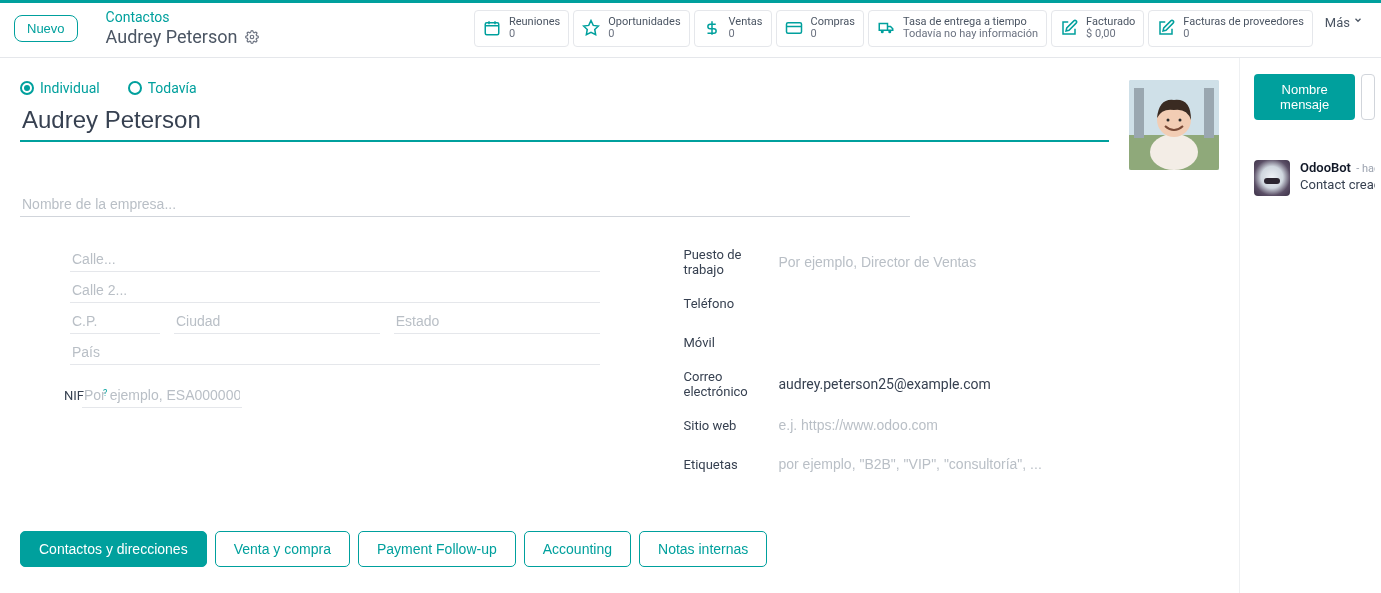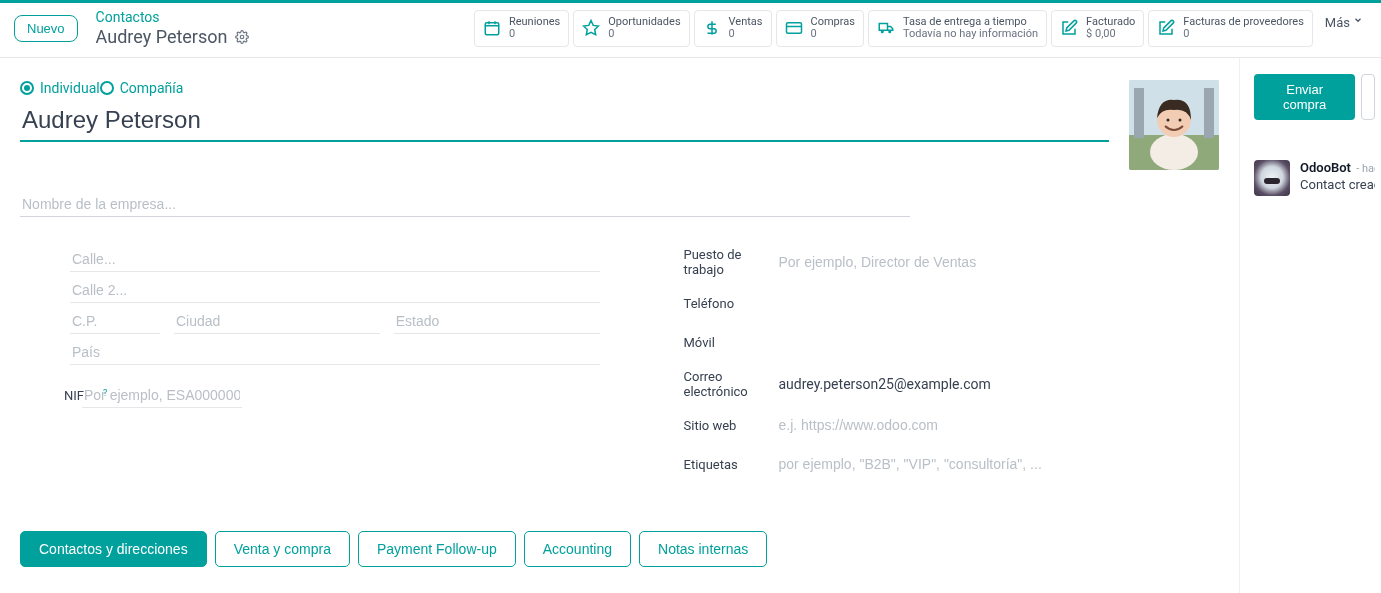--- a/index.html
+++ b/index.html
@@ -21,21 +21,21 @@
     position: relative;
   }
   .btn-new {
     border: 1.5px solid #00a09d;
     color: #00a09d;
     background: #fff;
     border-radius: 8px;
     padding: 5px 12px;
     font-size: 13px;
     cursor: pointer;
-    margin-right: 18px;
+    margin-right: 28px;
     font-weight: 500;
   }
   .crumb-wrap { display: flex; flex-direction: column; line-height: 1.2; }
   .crumb-link { color: #00a09d; font-size: 14px; }
   .crumb-title { font-size: 18px; color: #4b5563; display: flex; align-items: center; gap: 8px; }
   .gear-icon { width: 14px; height: 14px; color: #6b7280; }
   .stat-cards { margin-left: auto; display: flex; gap: 4px; align-items: stretch; }
   .stat-card {
     border: 1px solid #e5e7eb;
     border-radius: 4px;
@@ -60,21 +60,21 @@
     width: 1240px;
     background: #fff;
     padding: 22px 20px 30px 20px;
     border-right: 1px solid #eef0f2;
   }
   .form-card {
     background: #fff;
   }
   .top-row { display: flex; gap: 20px; }
   .left-block { flex: 1; }
-  .radio-row { display: flex; gap: 0; margin-bottom: 8px; }
+  .radio-row { display: flex; gap: 28px; margin-bottom: 8px; }
   .radio-opt { display: flex; align-items: center; gap: 6px; color: #00a09d; font-size: 14px; cursor: pointer; }
   .radio-circle { width: 14px; height: 14px; border: 2px solid #00a09d; border-radius: 50%; display: inline-flex; align-items: center; justify-content: center; }
   .radio-circle.checked::after { content: ""; width: 6px; height: 6px; background: #00a09d; border-radius: 50%; }
   .name-input {
     width: 100%;
     border: none;
     border-bottom: 2px solid #00a09d;
     font-size: 24px;
     font-weight: 400;
     padding: 2px 2px 6px 2px;
@@ -283,21 +283,21 @@
 
       <div class="top-row">
         <div class="left-block">
           <div class="radio-row">
             <label class="radio-opt">
               <span class="radio-circle checked"></span>
               <span>Individual</span>
             </label>
             <label class="radio-opt">
               <span class="radio-circle"></span>
-              <span>Compañía</span>
+              <span>Todavía</span>
             </label>
           </div>
           <input class="name-input" value="Audrey Peterson" style="">
         </div>
         <div class="avatar">
           <svg viewBox="0 0 90 90">
             <rect width="90" height="90" fill="#cfe0e8"></rect>
             <rect y="55" width="90" height="35" fill="#8fa97a"></rect>
             <rect x="5" y="8" width="10" height="50" fill="#9aa7b0"></rect>
             <rect x="75" y="8" width="10" height="50" fill="#9aa7b0"></rect>
@@ -375,21 +375,21 @@
         <button class="tab">Accounting</button>
         <button class="tab">Notas internas</button>
       </div>
 
       
     </div>
   </div>
 
   <div class="chatter">
     <div class="chatter-actions">
-      <button class="btn-send">Enviar compra</button>
+      <button class="btn-send">Nombre mensaje</button>
       <button class="btn-send-secondary">&nbsp;</button>
     </div>
     <div class="msg-row">
       <div class="bot-avatar"></div>
       <div class="msg-body">
         <div>
           <span class="msg-author">OdooBot</span>
           <span class="msg-time">- hace</span>
         </div>
         <div class="msg-text">Contact creado</div>

